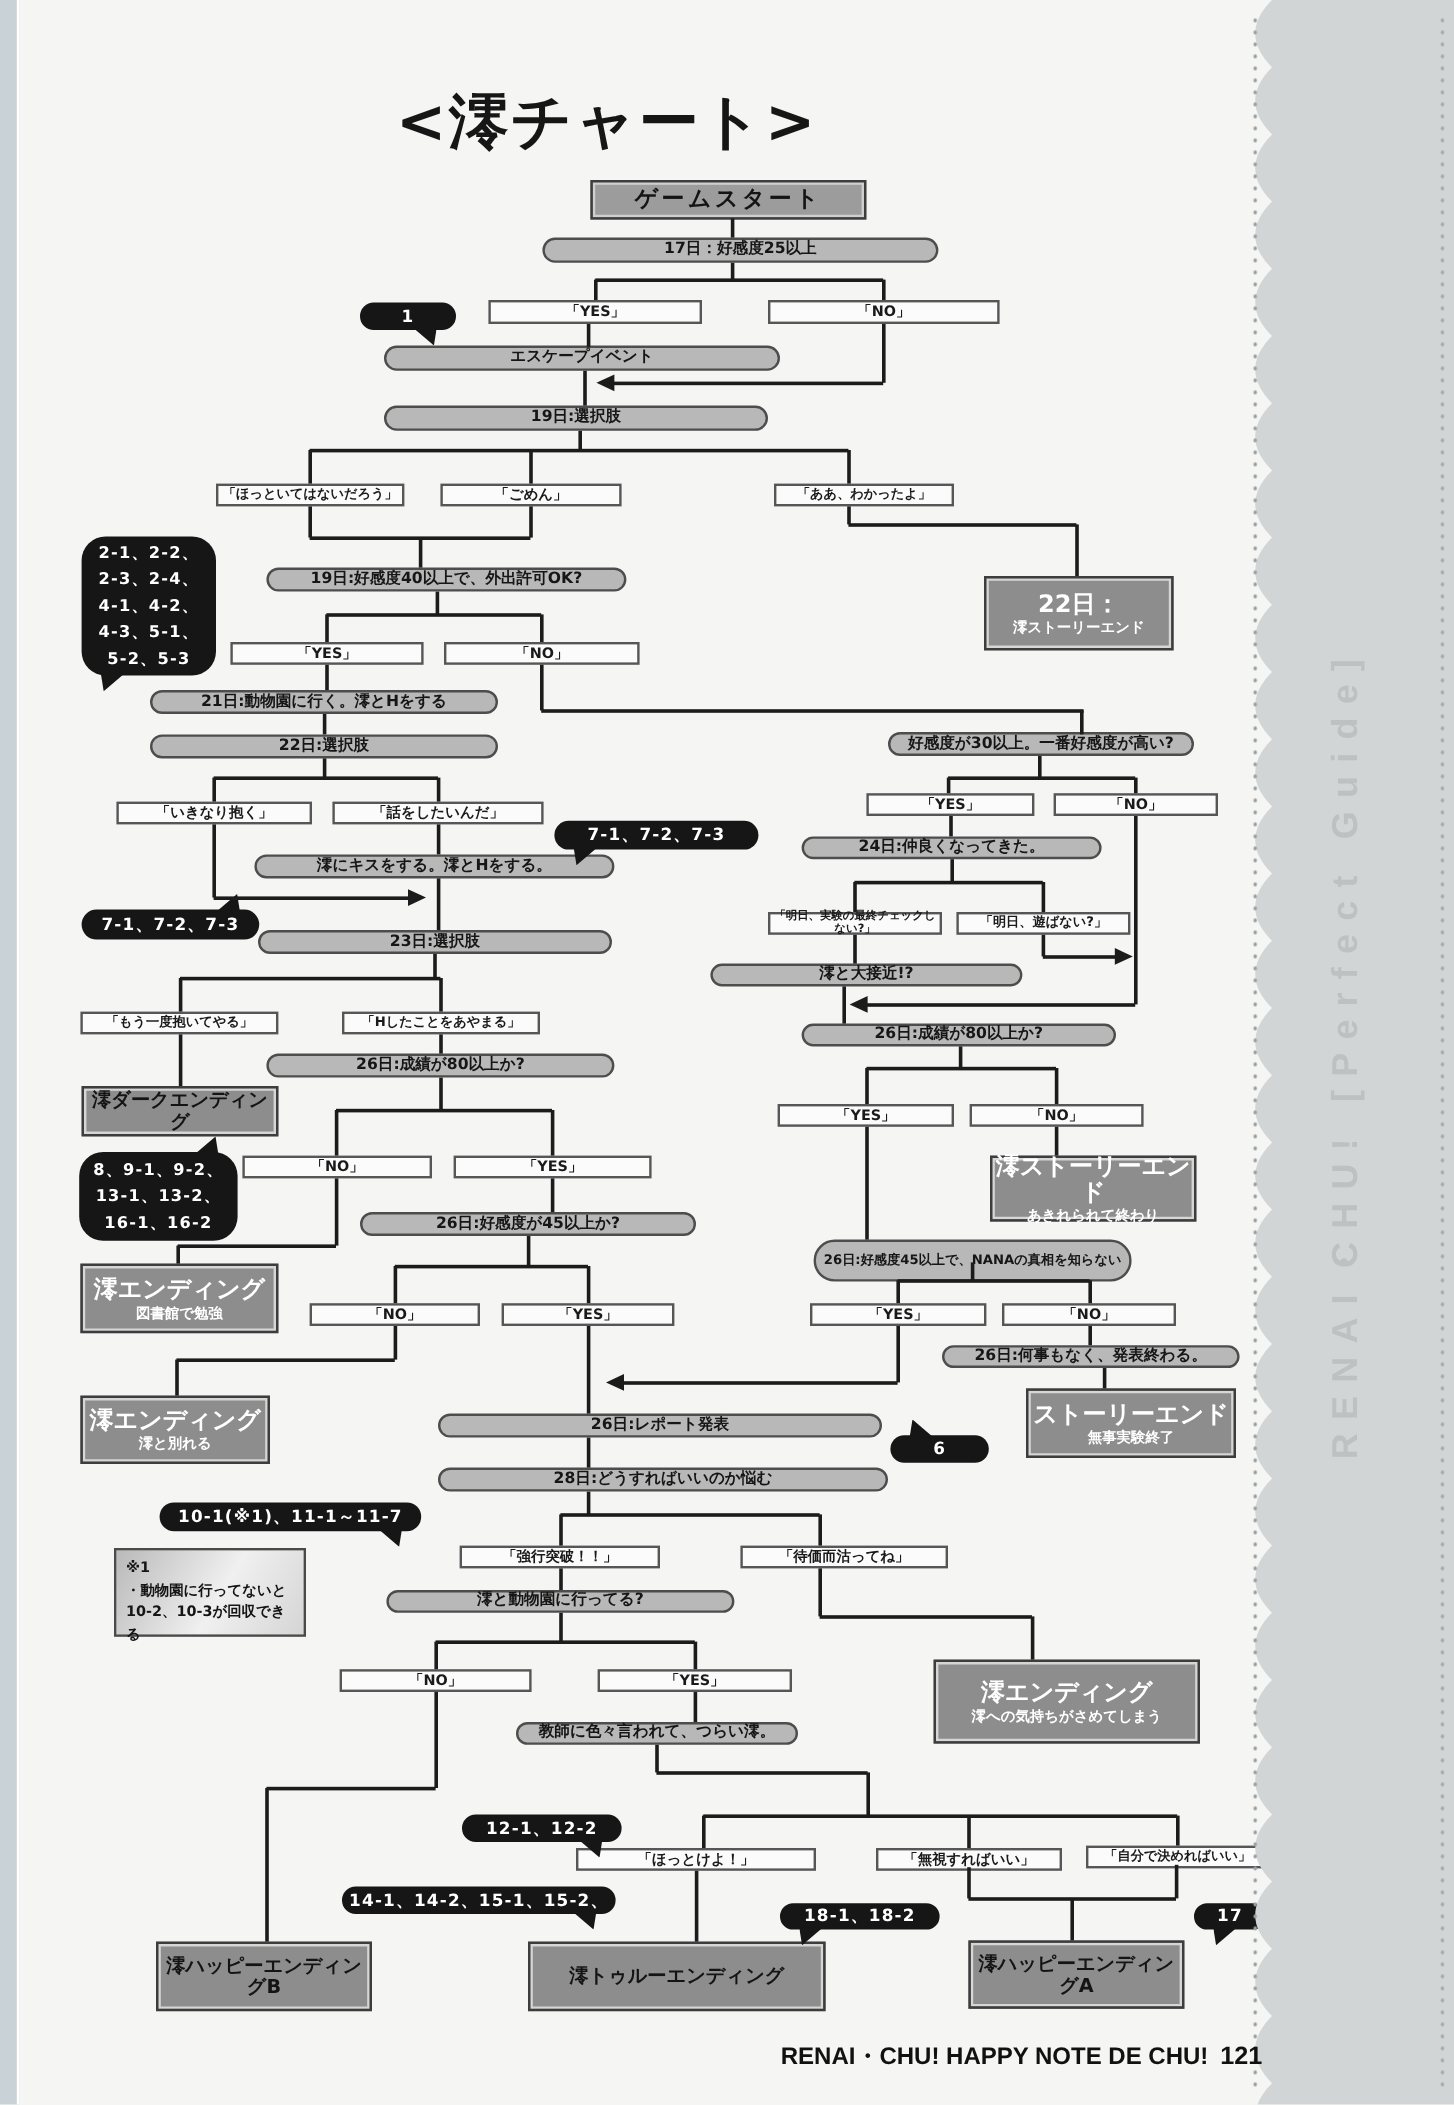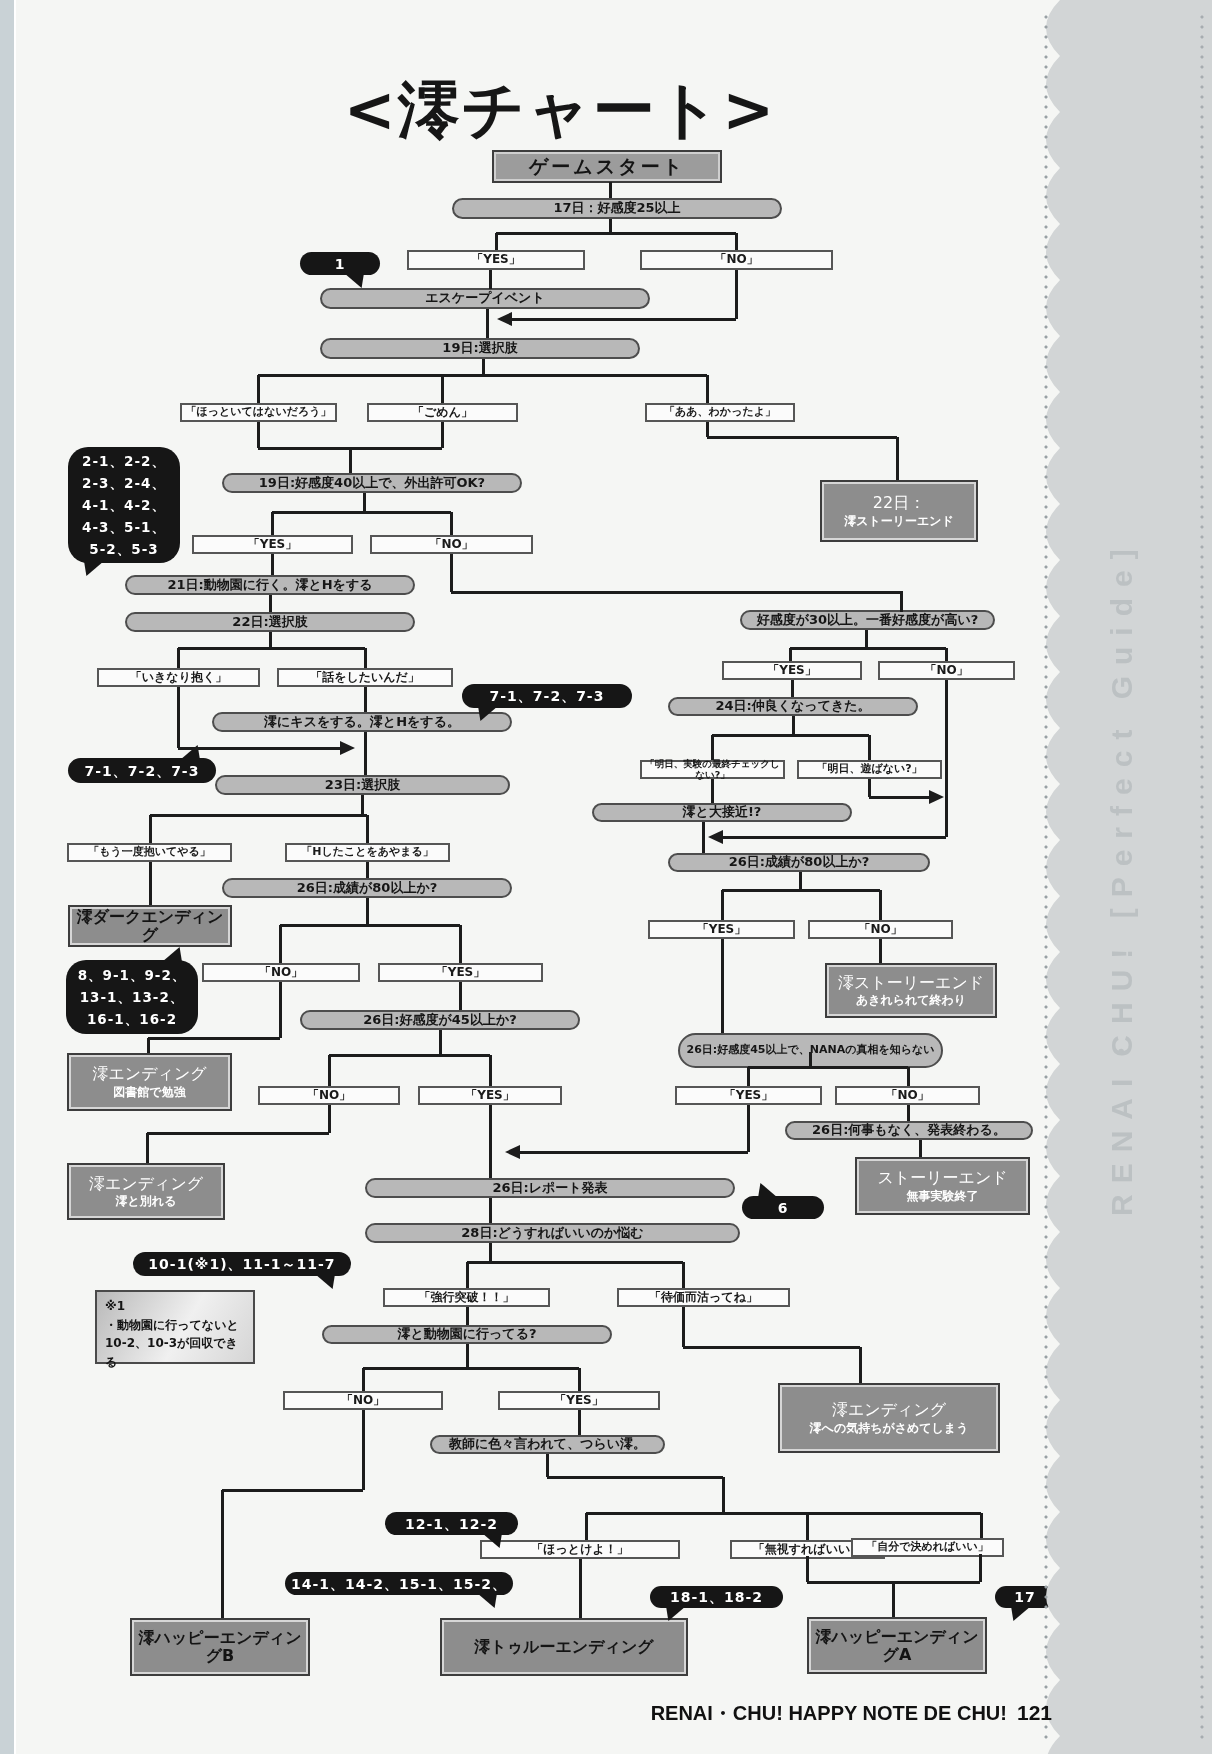--- a/index.html
+++ b/index.html
@@ -1,32 +1,32 @@
 <!DOCTYPE html>
 <html><head>
 <meta charset="utf-8">
 <style>
   html,body{margin:0;padding:0;background:#f5f6f4;}
   #page{position:relative;width:1212px;height:1754px;background:#f5f6f4;overflow:hidden;
         font-family:"DejaVu Sans","Liberation Sans",sans-serif;color:#111;}
   #left-edge{position:absolute;left:0;top:0;width:14px;height:1754px;background:#c9d2d6;border-right:2px solid #fff;}
   #chart{position:absolute;left:0;top:0;width:1212px;height:1754px;}
-  .page-title{position:absolute;left:330px;top:68px;width:460px;height:62px;text-align:center;
-      font-size:62px;font-weight:900;letter-spacing:2px;color:#161616;}
+  .page-title{position:absolute;left:330px;top:68px;width:460px;height:62px;
+      font-size:50px;font-weight:900;letter-spacing:2px;color:#161616;}
   .node{position:absolute;display:flex;align-items:center;justify-content:center;box-sizing:border-box;
       font-weight:bold;text-align:center;line-height:1.1;}
   .start{background:#9c9c9c;border:2px solid #3d3d3d;box-shadow:inset 0 0 0 2px #cfcfcf;
       font-size:19px;color:#141414;letter-spacing:3px;}
   .pill{background:#b8b8b8;border:2px solid #4d4d4d;border-radius:999px;font-size:13px;color:#161616;}
   .choice{background:#fbfbfb;border:2px solid #565656;font-size:12px;color:#1a1a1a;}
   .sm{font-size:11px;}
   .xs{font-size:9.5px;}
   .end,.endb{flex-direction:column;background:#8d8d8d;border:2px solid #3d3d3d;
       box-shadow:inset 0 0 0 2px #d6d6d6;color:#fff;row-gap:3px;}
-  .end .t1{font-size:16px;font-weight:normal;}
+  .end .t1{font-size:20px;font-weight:bold;}
   .end .t2{font-size:12px;font-weight:bold;}
   .endb{color:#141414;font-size:16px;}
   .seg{position:absolute;background:#1c1c1c;}
   .arr{position:absolute;width:0;height:0;}
   .arr.l{border-top:7px solid transparent;border-bottom:7px solid transparent;border-right:15px solid #1c1c1c;}
   .arr.r{border-top:7px solid transparent;border-bottom:7px solid transparent;border-left:15px solid #1c1c1c;}
   .bubble{position:absolute;background:#161616;color:#fff;border-radius:14px;display:flex;
       flex-direction:column;align-items:center;justify-content:center;font-weight:bold;font-size:14px;
       letter-spacing:1px;line-height:22px;}
   .bubble.multi{border-radius:20px;font-size:13.5px;}
@@ -105,21 +105,21 @@
       <div class="node pill" style="left: 322px; top: 1325px; width: 290px; height: 19px;">澪と動物園に行ってる?</div>
       <div class="node choice" style="left: 283px; top: 1391px; width: 160px; height: 19px;">「NO」</div>
       <div class="node choice" style="left: 498px; top: 1391px; width: 162px; height: 19px;">「YES」</div>
       <div class="node pill" style="left: 430px; top: 1435px; width: 235px; height: 19px;">教師に色々言われて、つらい澪。</div>
       <div class="node end" style="left: 778px; top: 1383px; width: 222px; height: 70px;">
         <span class="t1">澪エンディング</span>
         <span class="t2">澪への気持ちがさめてしまう</span>
       </div>
       <div class="node choice" style="left: 480px; top: 1540px; width: 200px; height: 19px;">「ほっとけよ！」</div>
       <div class="node choice" style="left: 730px; top: 1540px; width: 155px; height: 19px;">「無視すればいい」</div>
-      <div class="node choice sm" style="left: 851px; top: 1538px; width: 153px; height: 19px;">「自分で決めればいい」</div>
+      <div class="node choice sm" style="left: 905px; top: 1538px; width: 153px; height: 19px;">「自分で決めればいい」</div>
       <div class="node endb" style="left: 130px; top: 1618px; width: 180px; height: 58px;">澪ハッピーエンディングB</div>
       <div class="node endb" style="left: 440px; top: 1618px; width: 248px; height: 58px;">澪トゥルーエンディング</div>
       <div class="node endb" style="left: 807px; top: 1617px; width: 180px; height: 57px;">澪ハッピーエンディングA</div>
       <div class="node pill" style="left: 740px; top: 610px; width: 255px; height: 20px;">好感度が30以上。一番好感度が高い?</div>
       <div class="node choice" style="left: 722px; top: 661px; width: 140px; height: 19px;">「YES」</div>
       <div class="node choice" style="left: 878px; top: 661px; width: 137px; height: 19px;">「NO」</div>
       <div class="node pill" style="left: 668px; top: 697px; width: 250px; height: 19px;">24日:仲良くなってきた。</div>
       <div class="node choice xs" style="left: 640px; top: 760px; width: 145px; height: 19px;">「明日、実験の最終チェックしない?」</div>
       <div class="node choice sm" style="left: 797px; top: 760px; width: 145px; height: 19px;">「明日、遊ばない?」</div>
       <div class="node pill" style="left: 592px; top: 803px; width: 260px; height: 19px;">澪と大接近!?</div>

